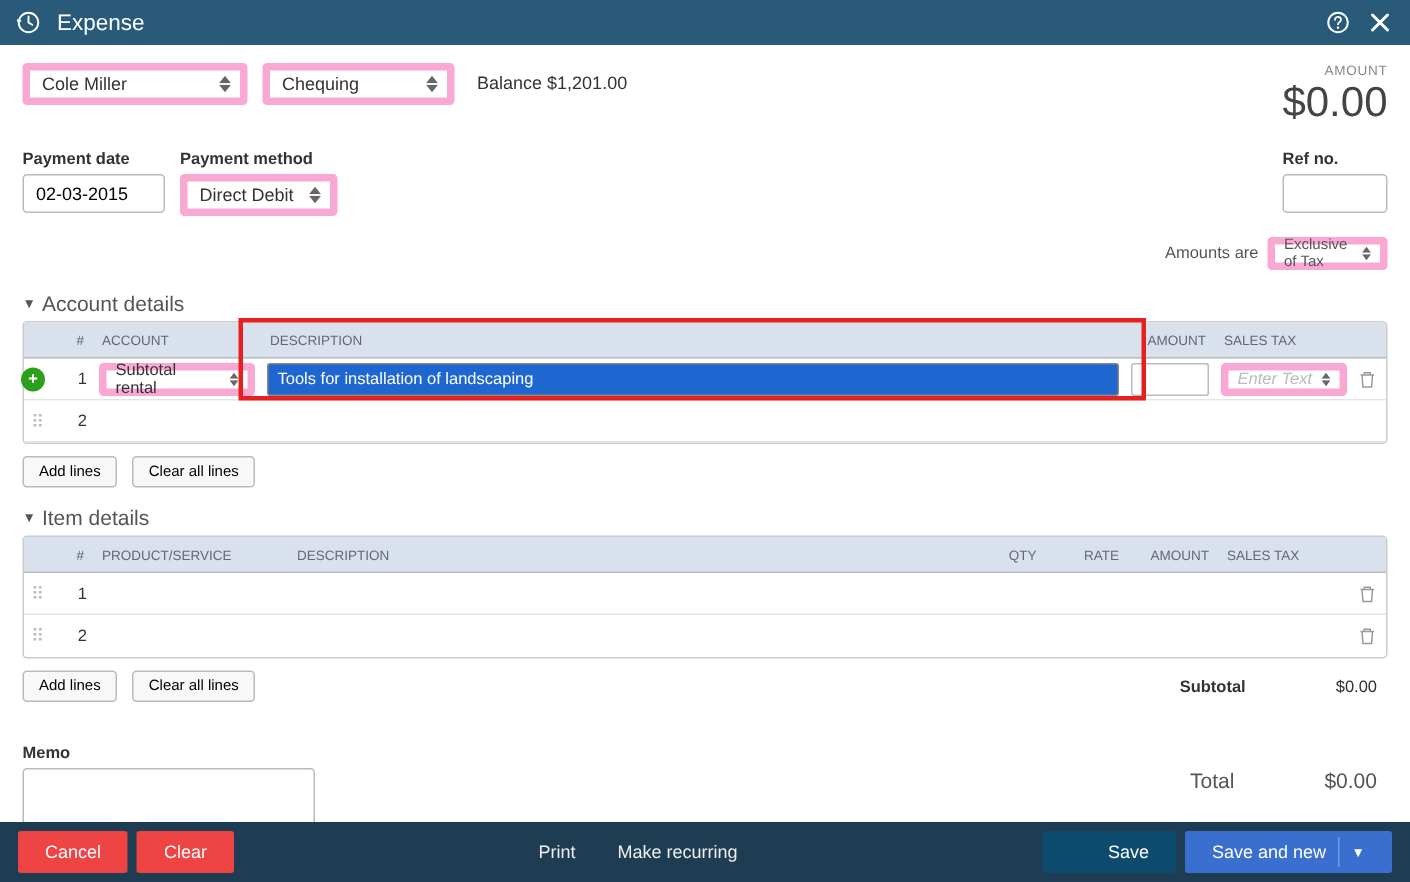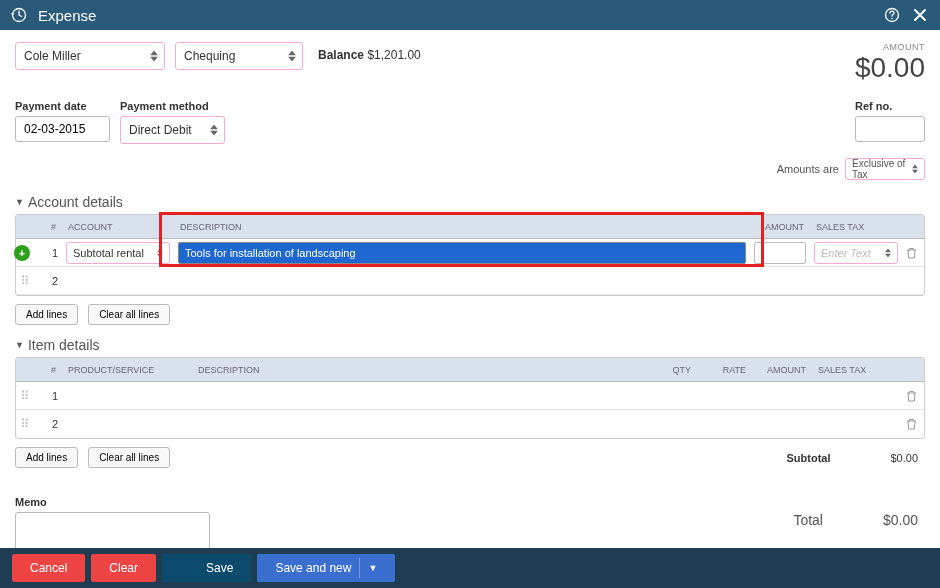--- a/index.html
+++ b/index.html
@@ -4,27 +4,27 @@
 <style>
   * { box-sizing: border-box; margin: 0; padding: 0; }
   body { font-family: "Helvetica Neue", Arial, sans-serif; font-size: 12px; color: #333; background: #fff; width: 940px; height: 588px; overflow: hidden; position: relative; }
   
   .titlebar { background: #2a5a7a; color: #fff; height: 30px; display: flex; align-items: center; padding: 0 10px; justify-content: space-between; }
   .titlebar .history-icon { width: 18px; height: 18px; margin-right: 10px; display: flex; align-items: center; justify-content: center; }
   .titlebar .title { font-size: 15px; flex: 1; }
   .titlebar .help-icon, .titlebar .close-icon { width: 20px; height: 20px; display: flex; align-items: center; justify-content: center; margin-left: 8px; cursor: pointer; }
   
   .toprow { display: flex; align-items: flex-start; padding: 12px 15px 8px 15px; }
-  .select-box { position: relative; border: 1px solid #f9a8d4; border-radius: 3px; height: 28px; display: flex; align-items: center; padding: 0 22px 0 8px; background: #fff; }
+  .select-box { position: relative; border: 5px solid #f9a8d4; border-radius: 3px; height: 28px; display: flex; align-items: center; padding: 0 22px 0 8px; background: #fff; }
   .select-box .arrows { position: absolute; right: 6px; top: 50%; transform: translateY(-50%); display: flex; flex-direction: column; gap: 1px; }
   .select-box .arrows svg { display: block; }
   .payee-select { width: 150px; margin-right: 10px; }
   .account-select { width: 128px; margin-right: 15px; }
   .balance-text { font-size: 12px; padding-top: 6px; }
-  .balance-text .label { font-weight: bold; }
+  .balance-text .label { font-weight: normal; }
   .amount-block { margin-left: auto; text-align: right; }
   .amount-label { font-size: 9px; color: #888; letter-spacing: 0.5px; }
   .amount-value { font-size: 28px; color: #444; font-weight: 300; }
   
   .form-row { display: flex; padding: 8px 15px 10px 15px; gap: 10px; }
   .form-group { display: flex; flex-direction: column; }
   .form-group label { font-size: 11px; font-weight: bold; color: #333; margin-bottom: 4px; }
   .text-input { border: 1px solid #bbb; border-radius: 3px; height: 26px; padding: 0 8px; font-size: 12px; }
   .date-input { width: 95px; }
   .method-select { width: 105px; }
@@ -334,19 +334,23 @@
 </div>
 
 <div class="total-row">
   <span>Total</span>
   <span>$0.00</span>
 </div>
 
 <div class="footer">
   <button class="btn-footer btn-cancel">Cancel</button>
   <button class="btn-footer btn-clear">Clear</button>
+  <div class="footer-center">
+    <span>Print</span>
+    <span>Make recurring</span>
+  </div>
   <button class="btn-footer btn-save">Save</button>
   <button class="btn-footer btn-save-new">
     <span>Save and new</span>
     <span class="divider"></span>
     <span class="chev">▼</span>
   </button>
 </div>
 
 </body></html>

